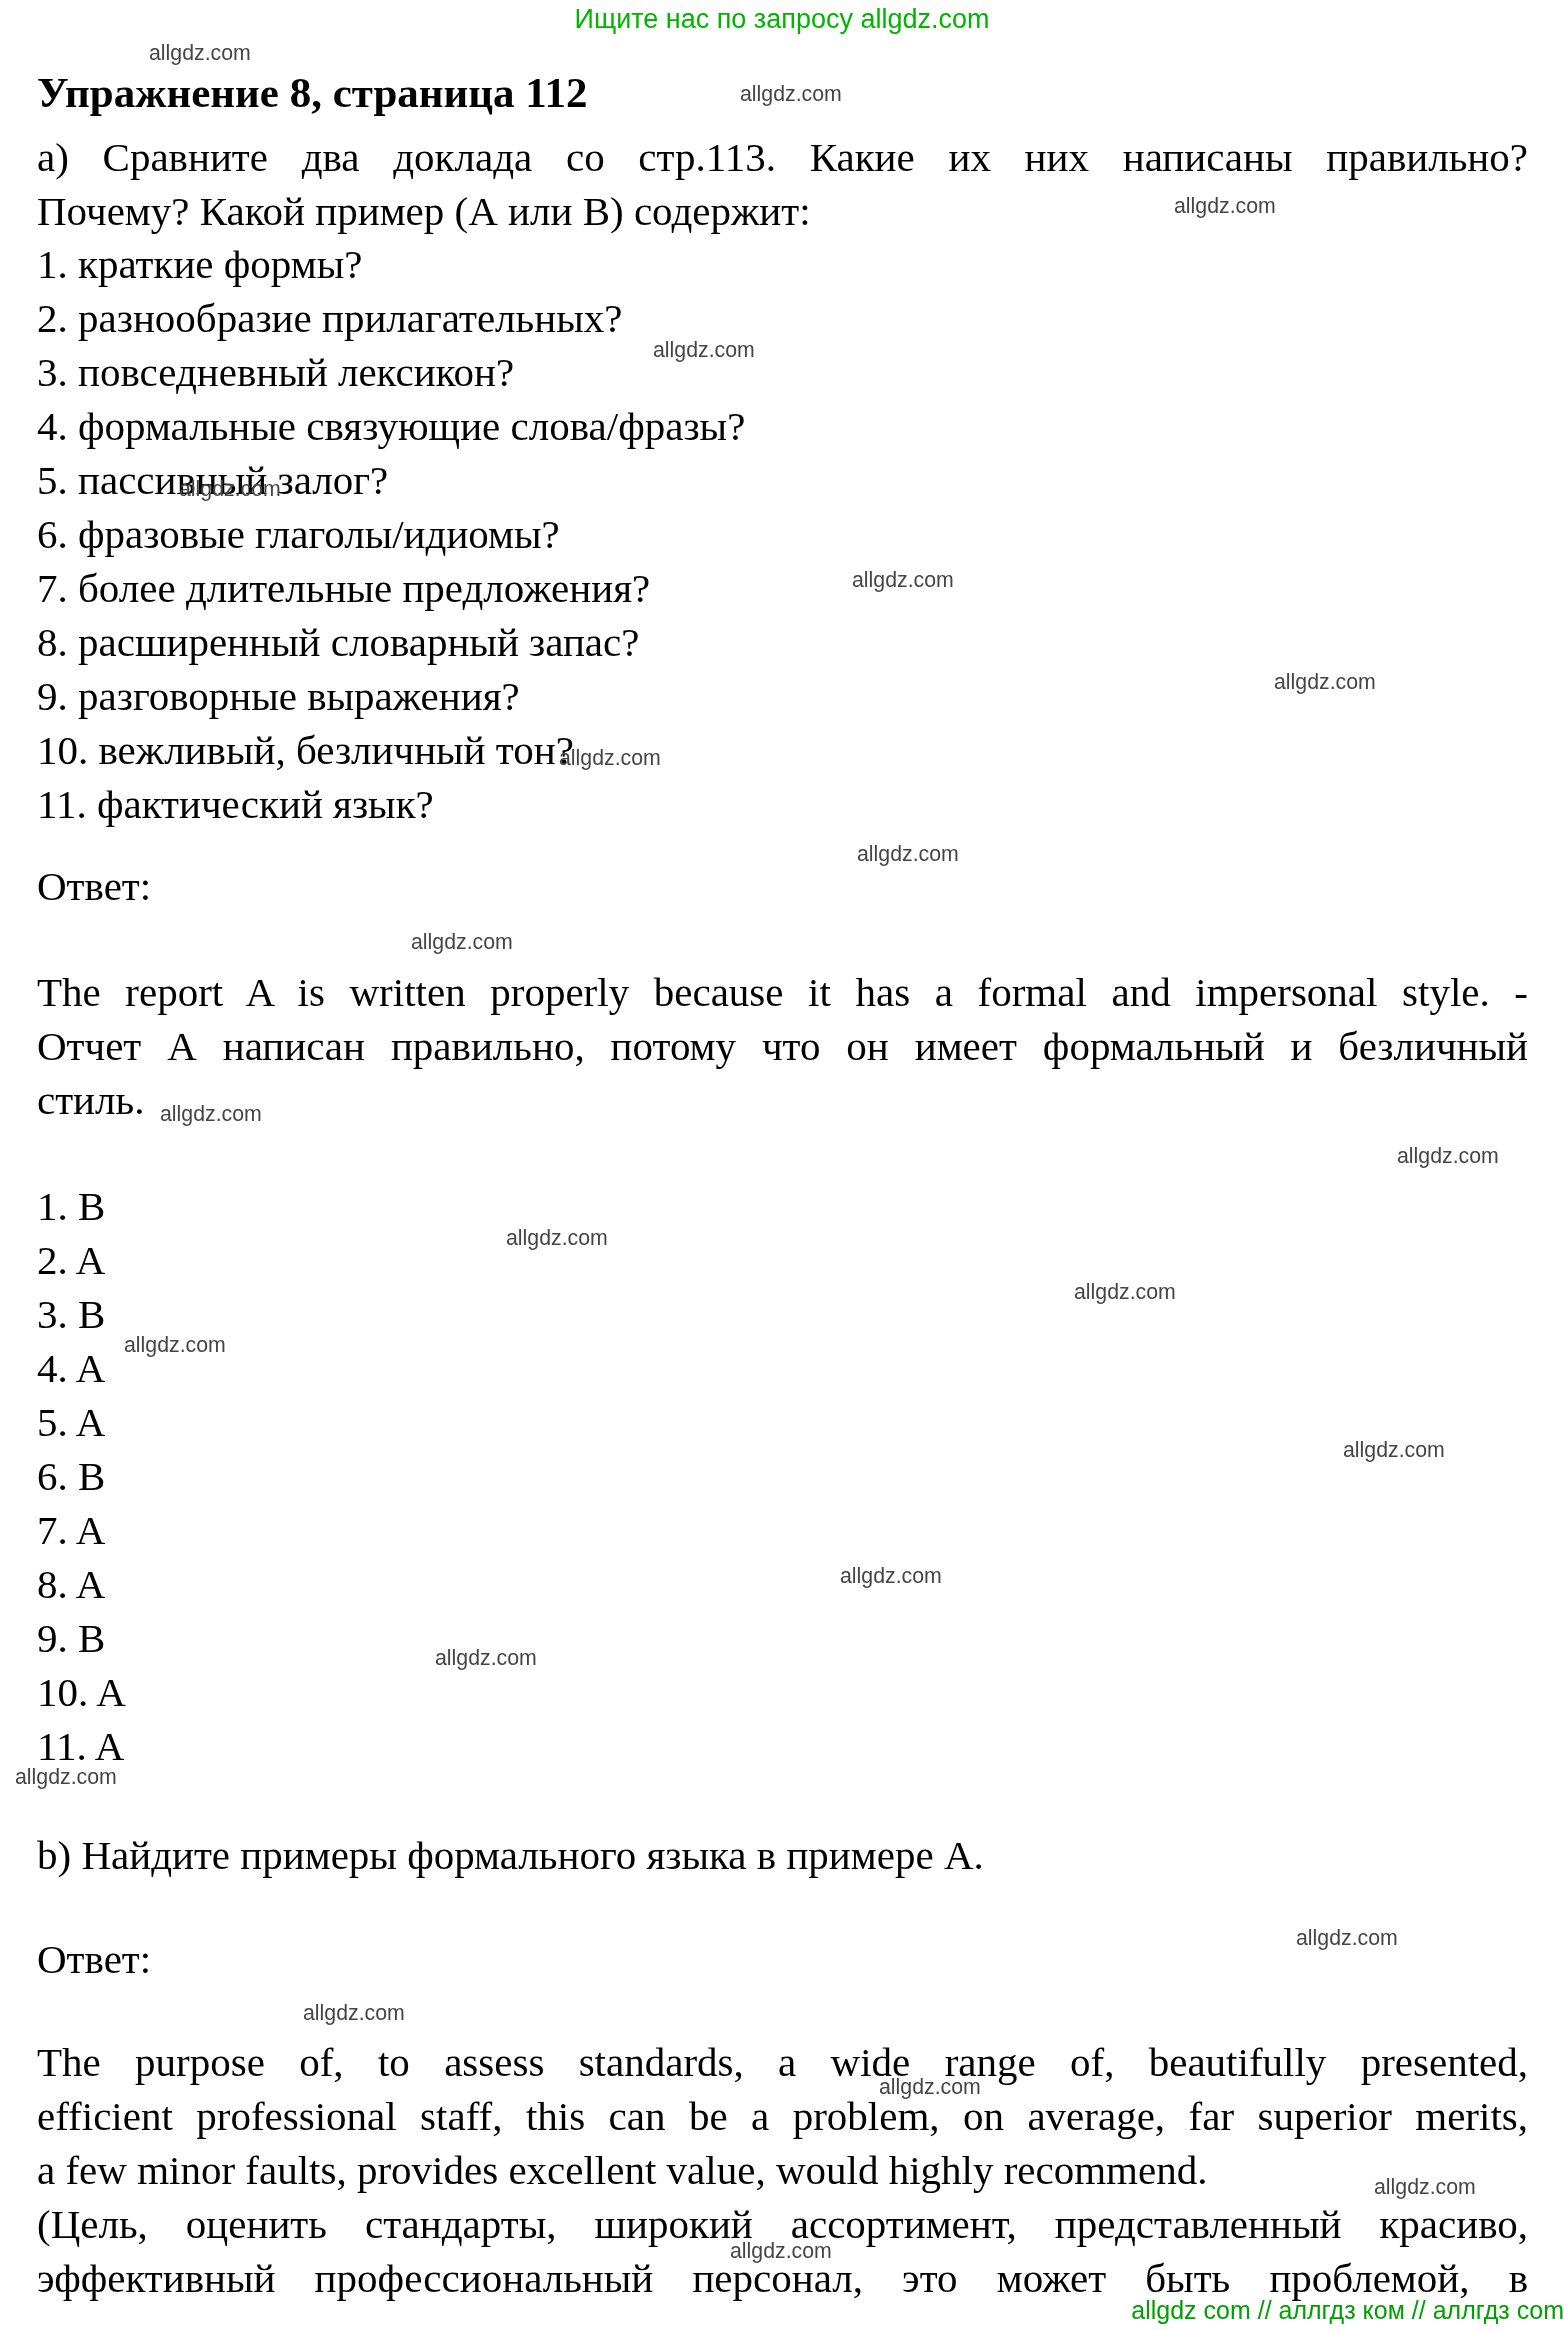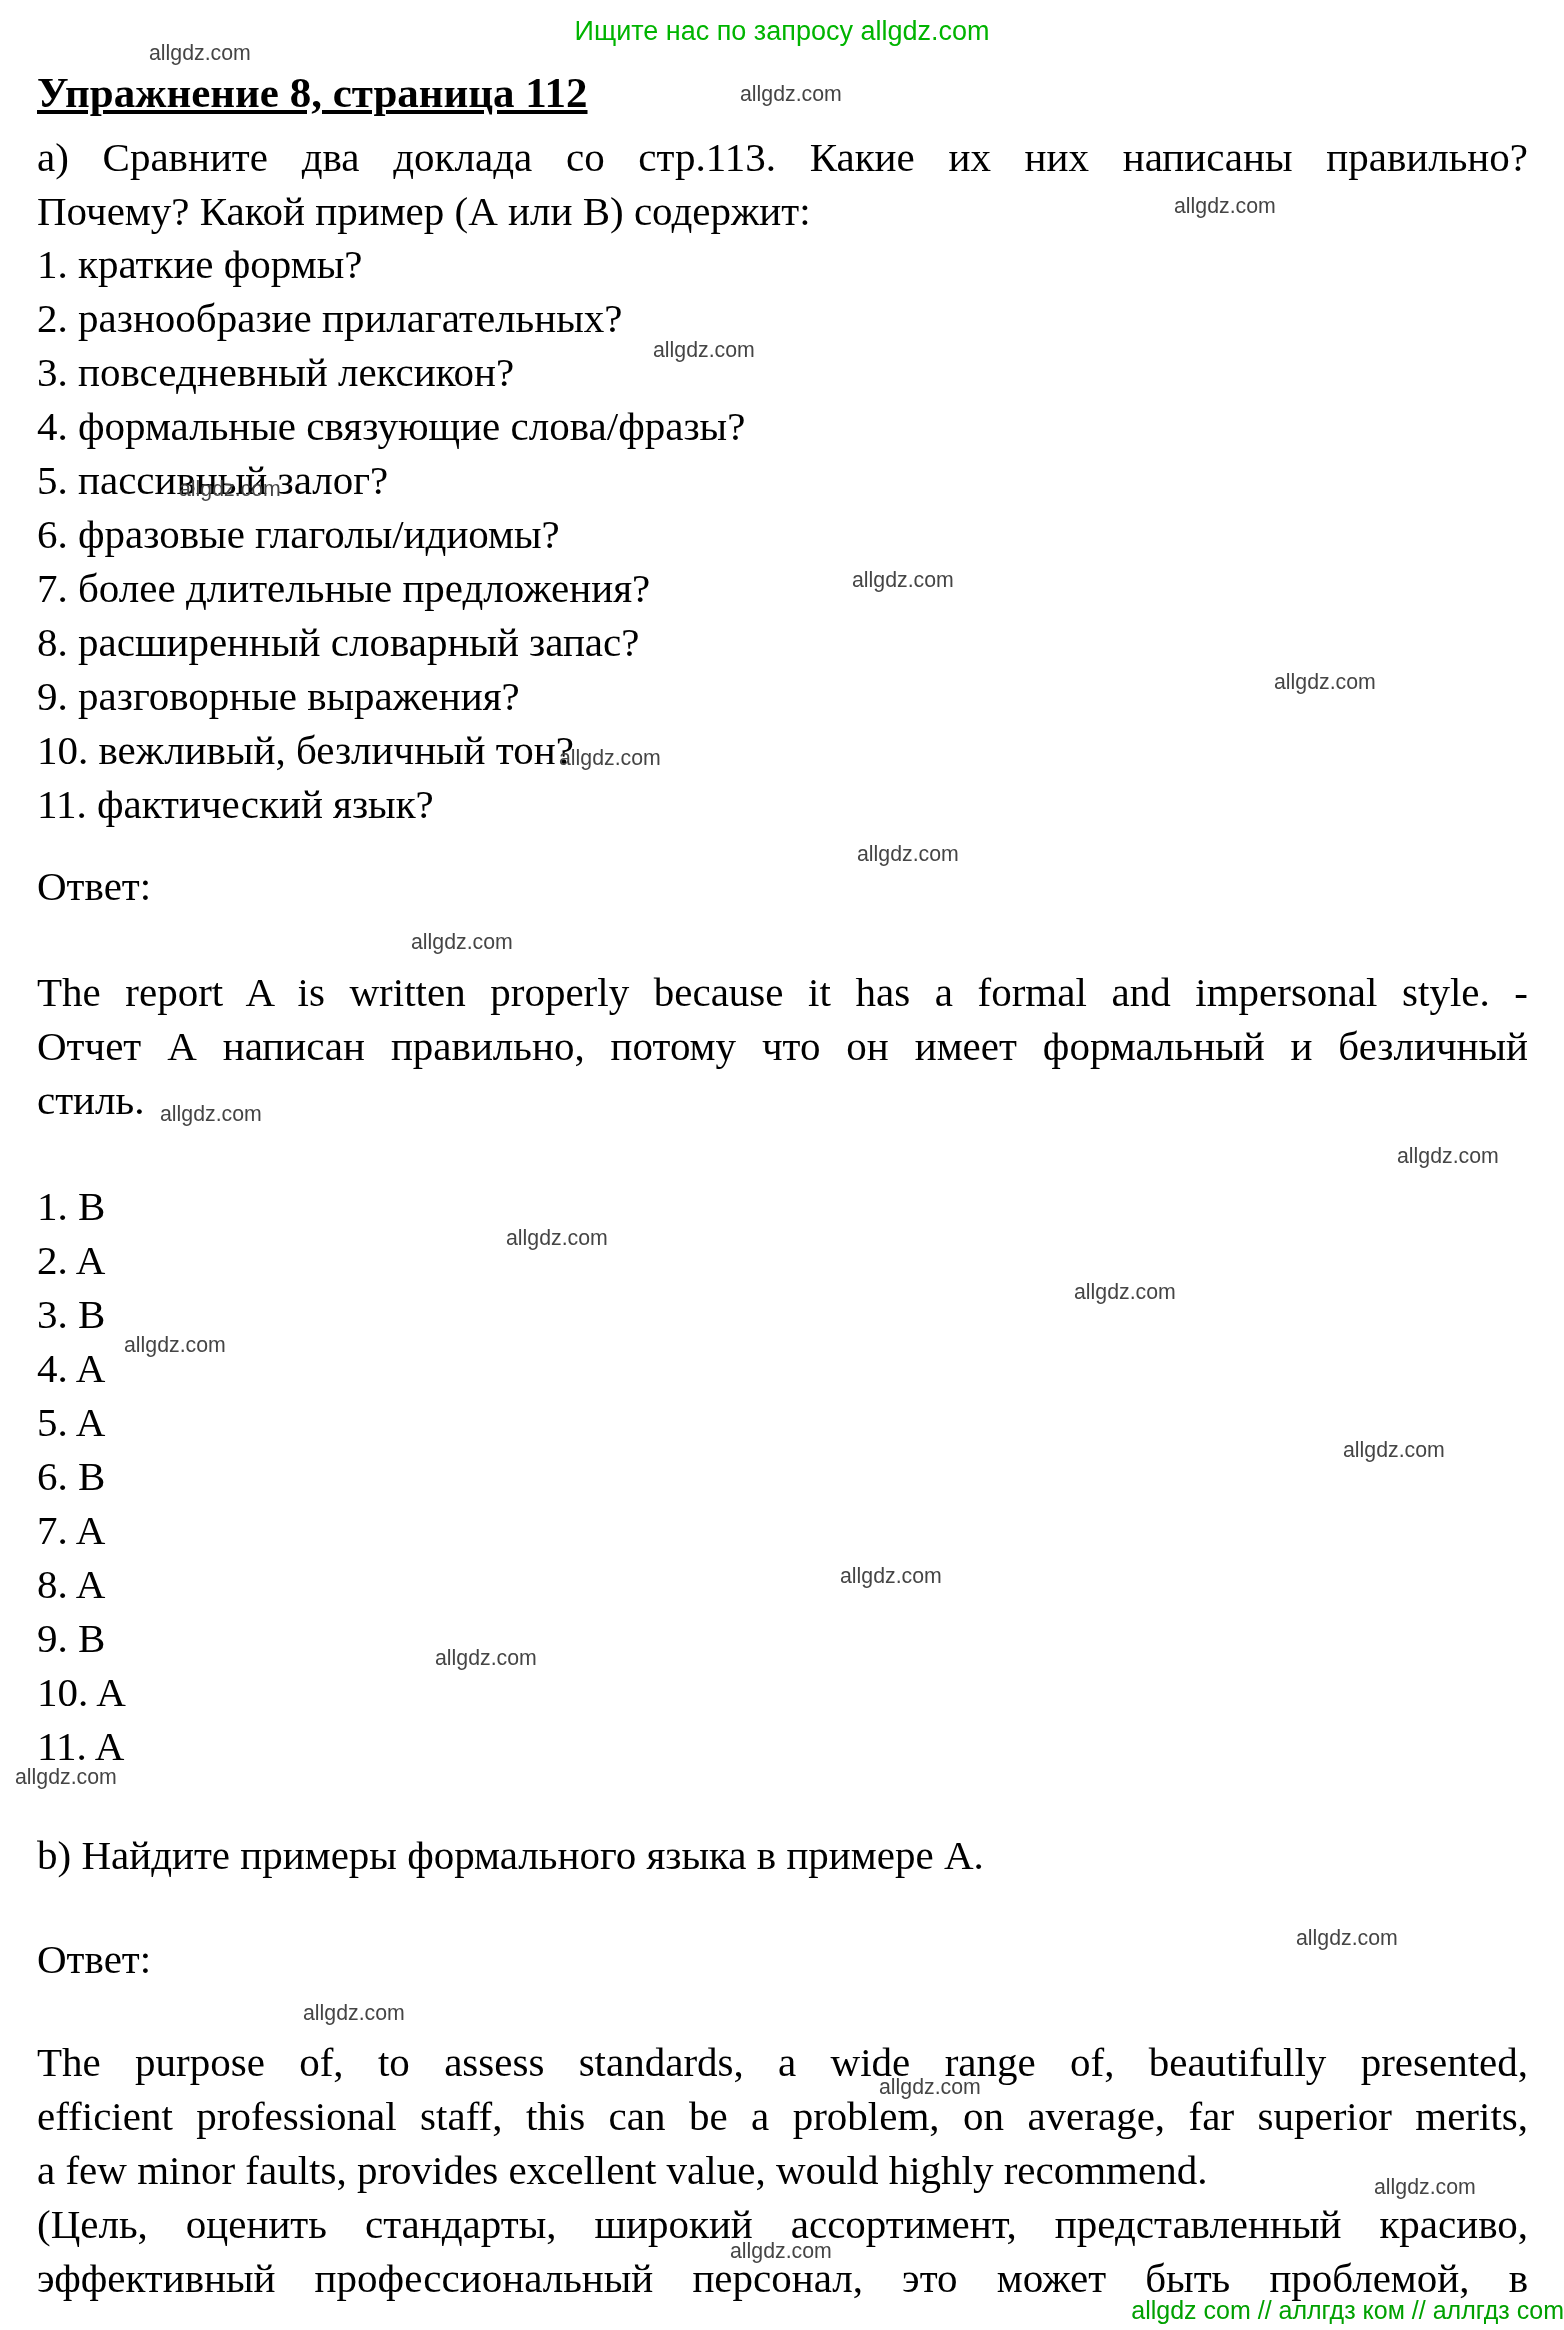--- a/index.html
+++ b/index.html
@@ -11,36 +11,35 @@
     width: 1564px;
     height: 2330px;
     background: #ffffff;
     font-family: "Liberation Serif", "DejaVu Serif", serif;
     color: #000000;
     overflow: hidden;
   }
 
   .promo {
     position: absolute;
-    top: 16px; left: 0;
+    top: 4px; left: 0;
     width: 100%;
     text-align: center;
     font-family: "Liberation Sans", "DejaVu Sans", sans-serif;
     font-size: 27px;
     color: #00b400;
   }
 
   .title {
     position: absolute;
     left: 37px; top: 68px;
     font-size: 43px;
     font-weight: bold;
     line-height: 49px;
     white-space: nowrap;
-    text-decoration: underline;
   }
 
   .block {
     position: absolute;
     left: 37px;
     width: 1491px;
   }
 
   .line {
     font-size: 41px;

